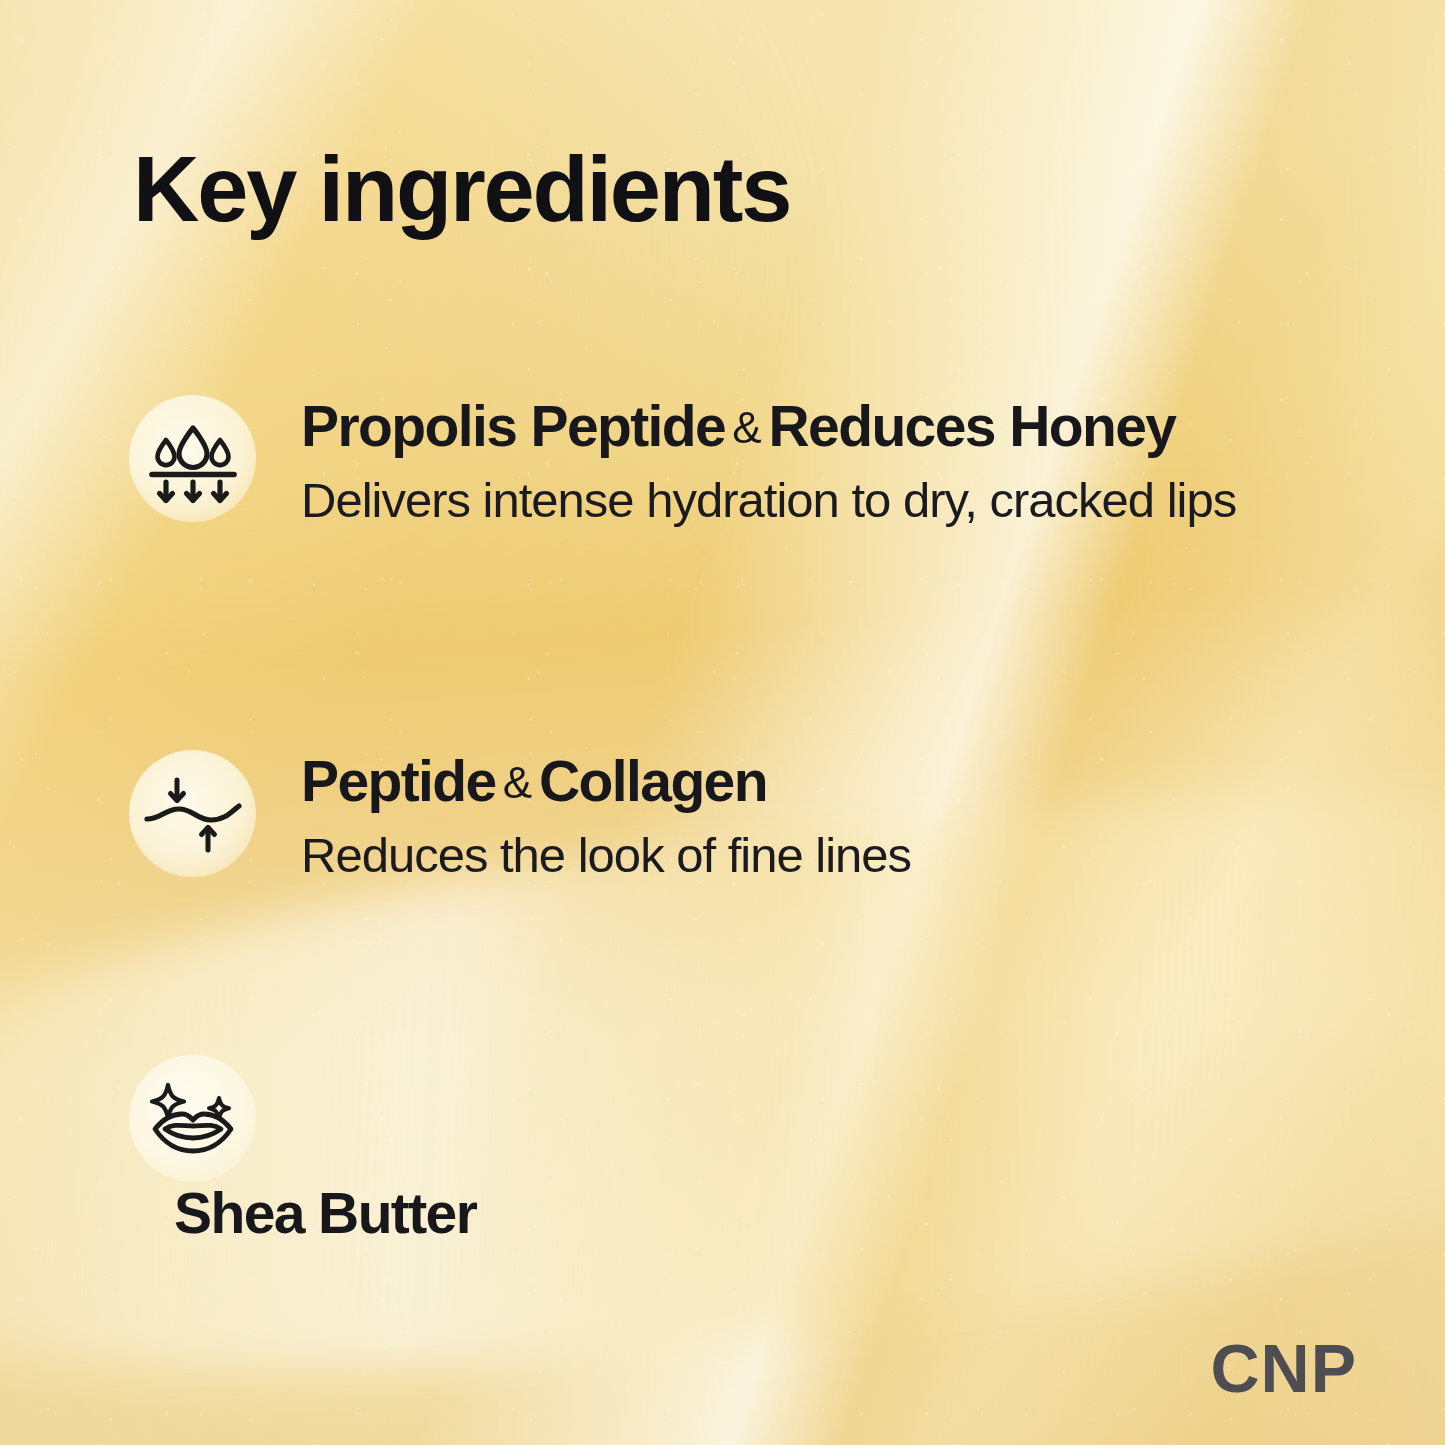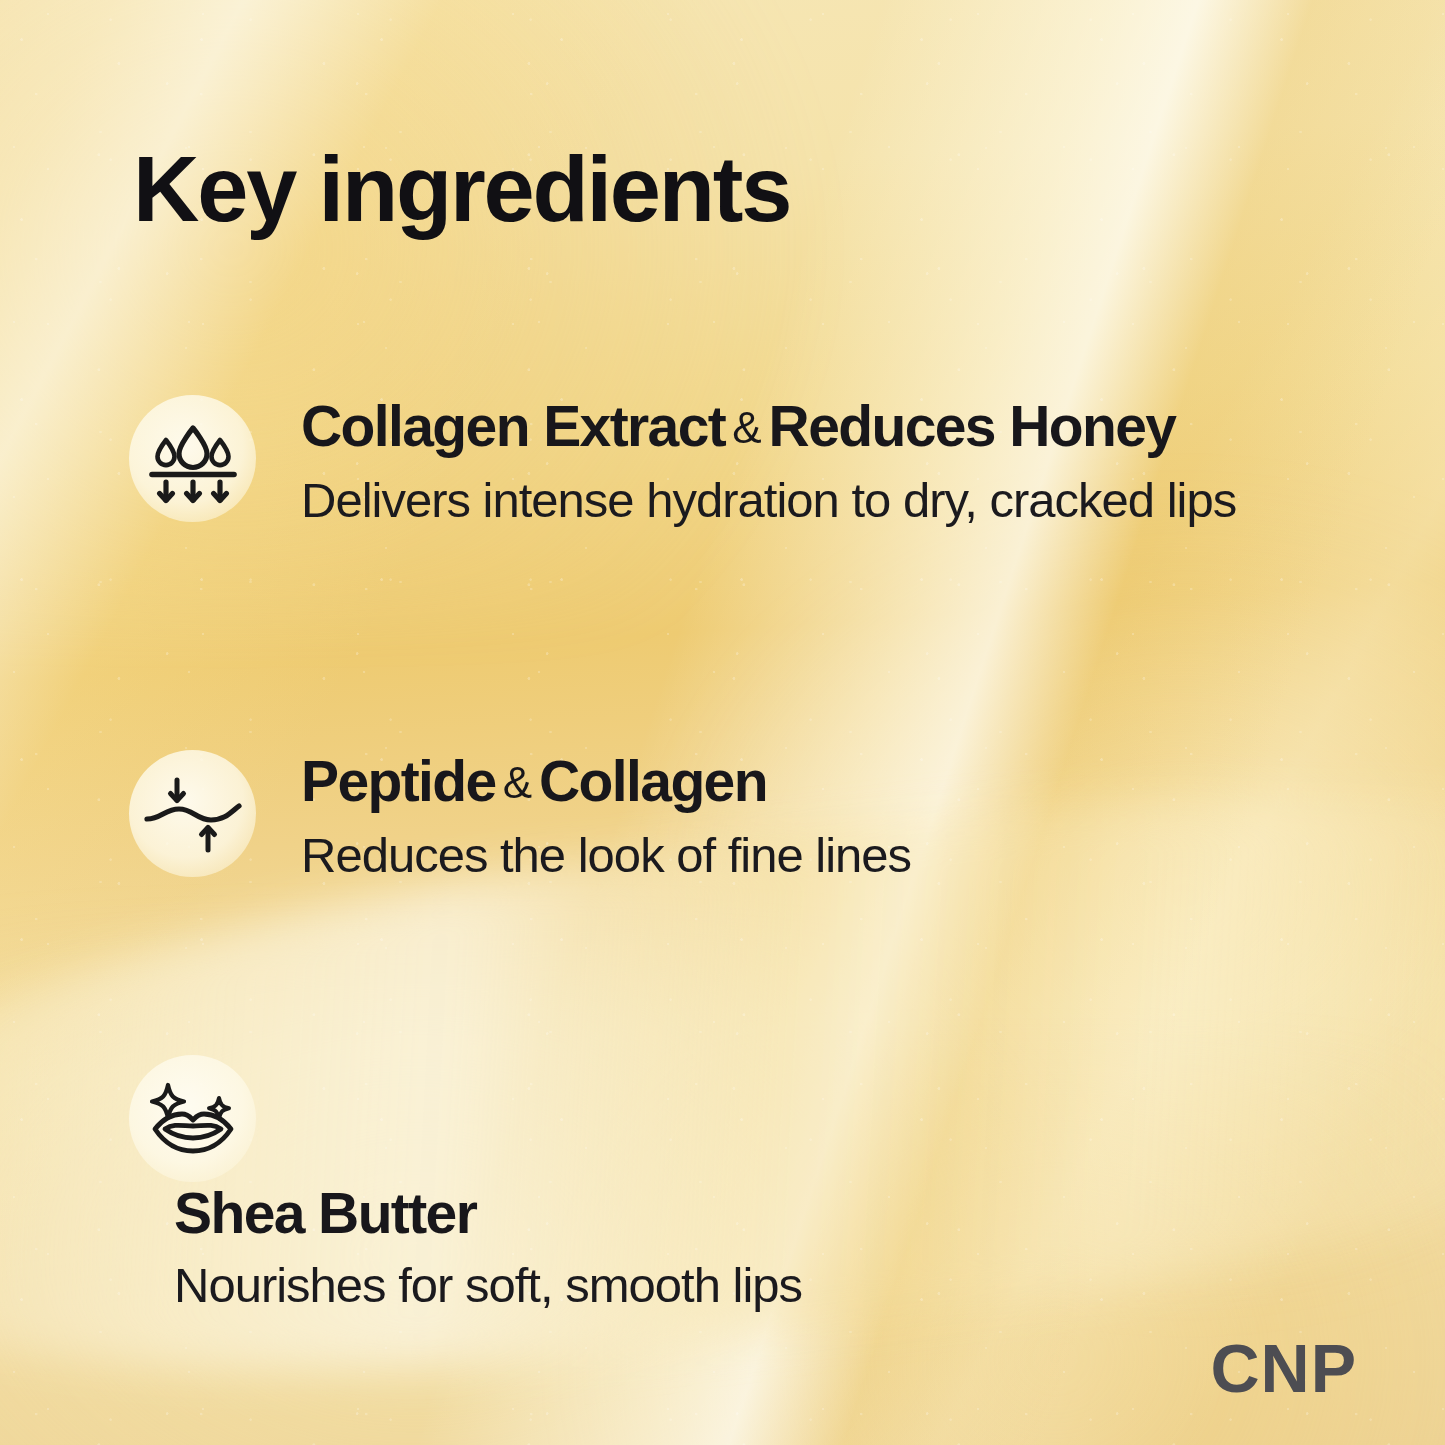--- a/index.html
+++ b/index.html
@@ -241,21 +241,21 @@
           <line x1="25" y1="75" x2="25" y2="93"></line>
           <path d="M18.6 86.4 L25 93.4 L31.4 86.4" fill="none"></path>
           <line x1="52" y1="75" x2="52" y2="93"></line>
           <path d="M45.6 86.4 L52 93.4 L58.4 86.4" fill="none"></path>
           <line x1="79" y1="75" x2="79" y2="93"></line>
           <path d="M72.6 86.4 L79 93.4 L85.4 86.4" fill="none"></path>
         </svg>
       </div>
       <div class="ing-text">
         <div class="ing-title">
-          <span>Collagen Extract</span><span class="amp">&amp;</span><span>Reduces Honey</span>
+          <span>Propolis Peptide</span><span class="amp">&amp;</span><span>Reduces Honey</span>
         </div>
         <div class="ing-desc">Delivers intense hydration to dry, cracked lips</div>
       </div>
     </div>
 
     <div class="ingredient ing-2">
       <div class="icon-disc">
         <svg width="104" height="104" viewBox="0 0 104 104" fill="none" stroke="#1a1a1a" stroke-width="5" stroke-linecap="round" stroke-linejoin="round">
 
           <path d="M6 57 C20 57 24 47 38 47 C52 47 56 58 70 58 C84 58 90 50 98 44" stroke-width="5.2"></path>
@@ -294,20 +294,19 @@
           <path d="M78 31 C79.5 38 81.2 39.8 88 41.3
                    C81.2 42.8 79.5 44.6 78 51.6
                    C76.5 44.6 74.8 42.8 68 41.3
                    C74.8 39.8 76.5 38 78 31 Z" stroke-width="4"></path>
         </svg>
       </div>
       <div class="ing-text">
         <div class="ing-title">
           <span>Shea Butter</span><span class="amp"></span><span></span>
         </div>
-        <div class="ing-desc">Nourishes for soft, smooth lips</div>
       </div>
     </div>
 
     <div class="brand-logo">CNP</div>
 
   </div>
 </div>
 
 </body></html>

